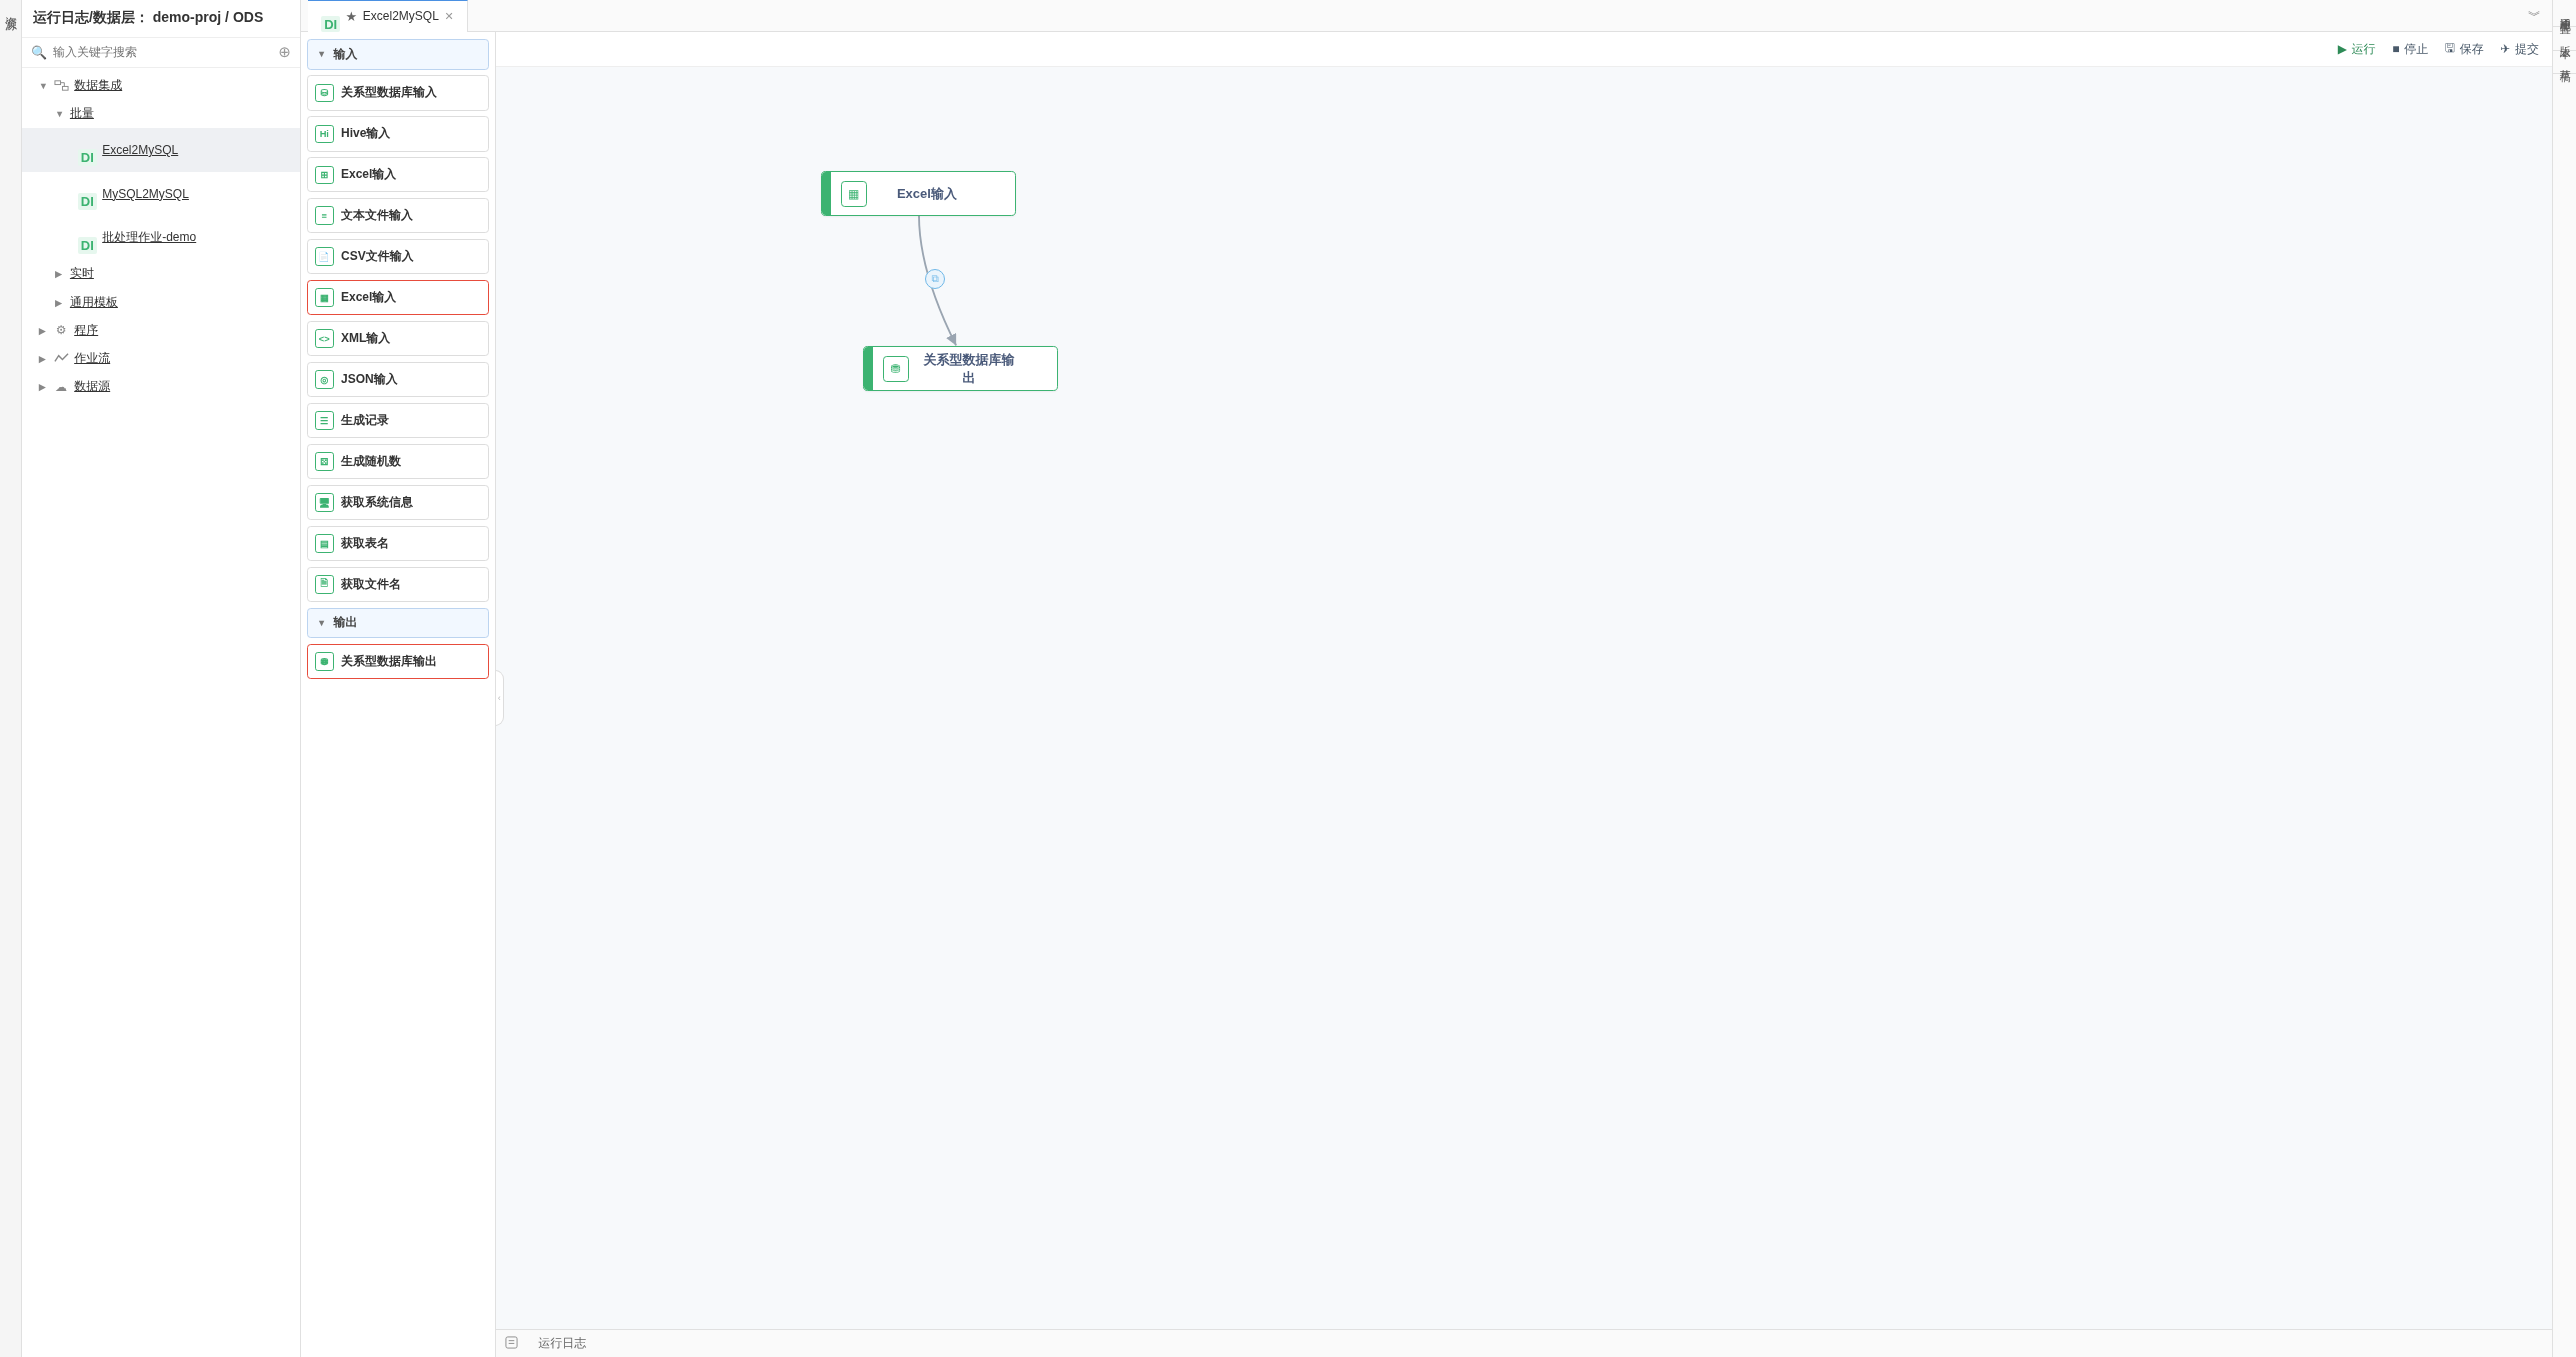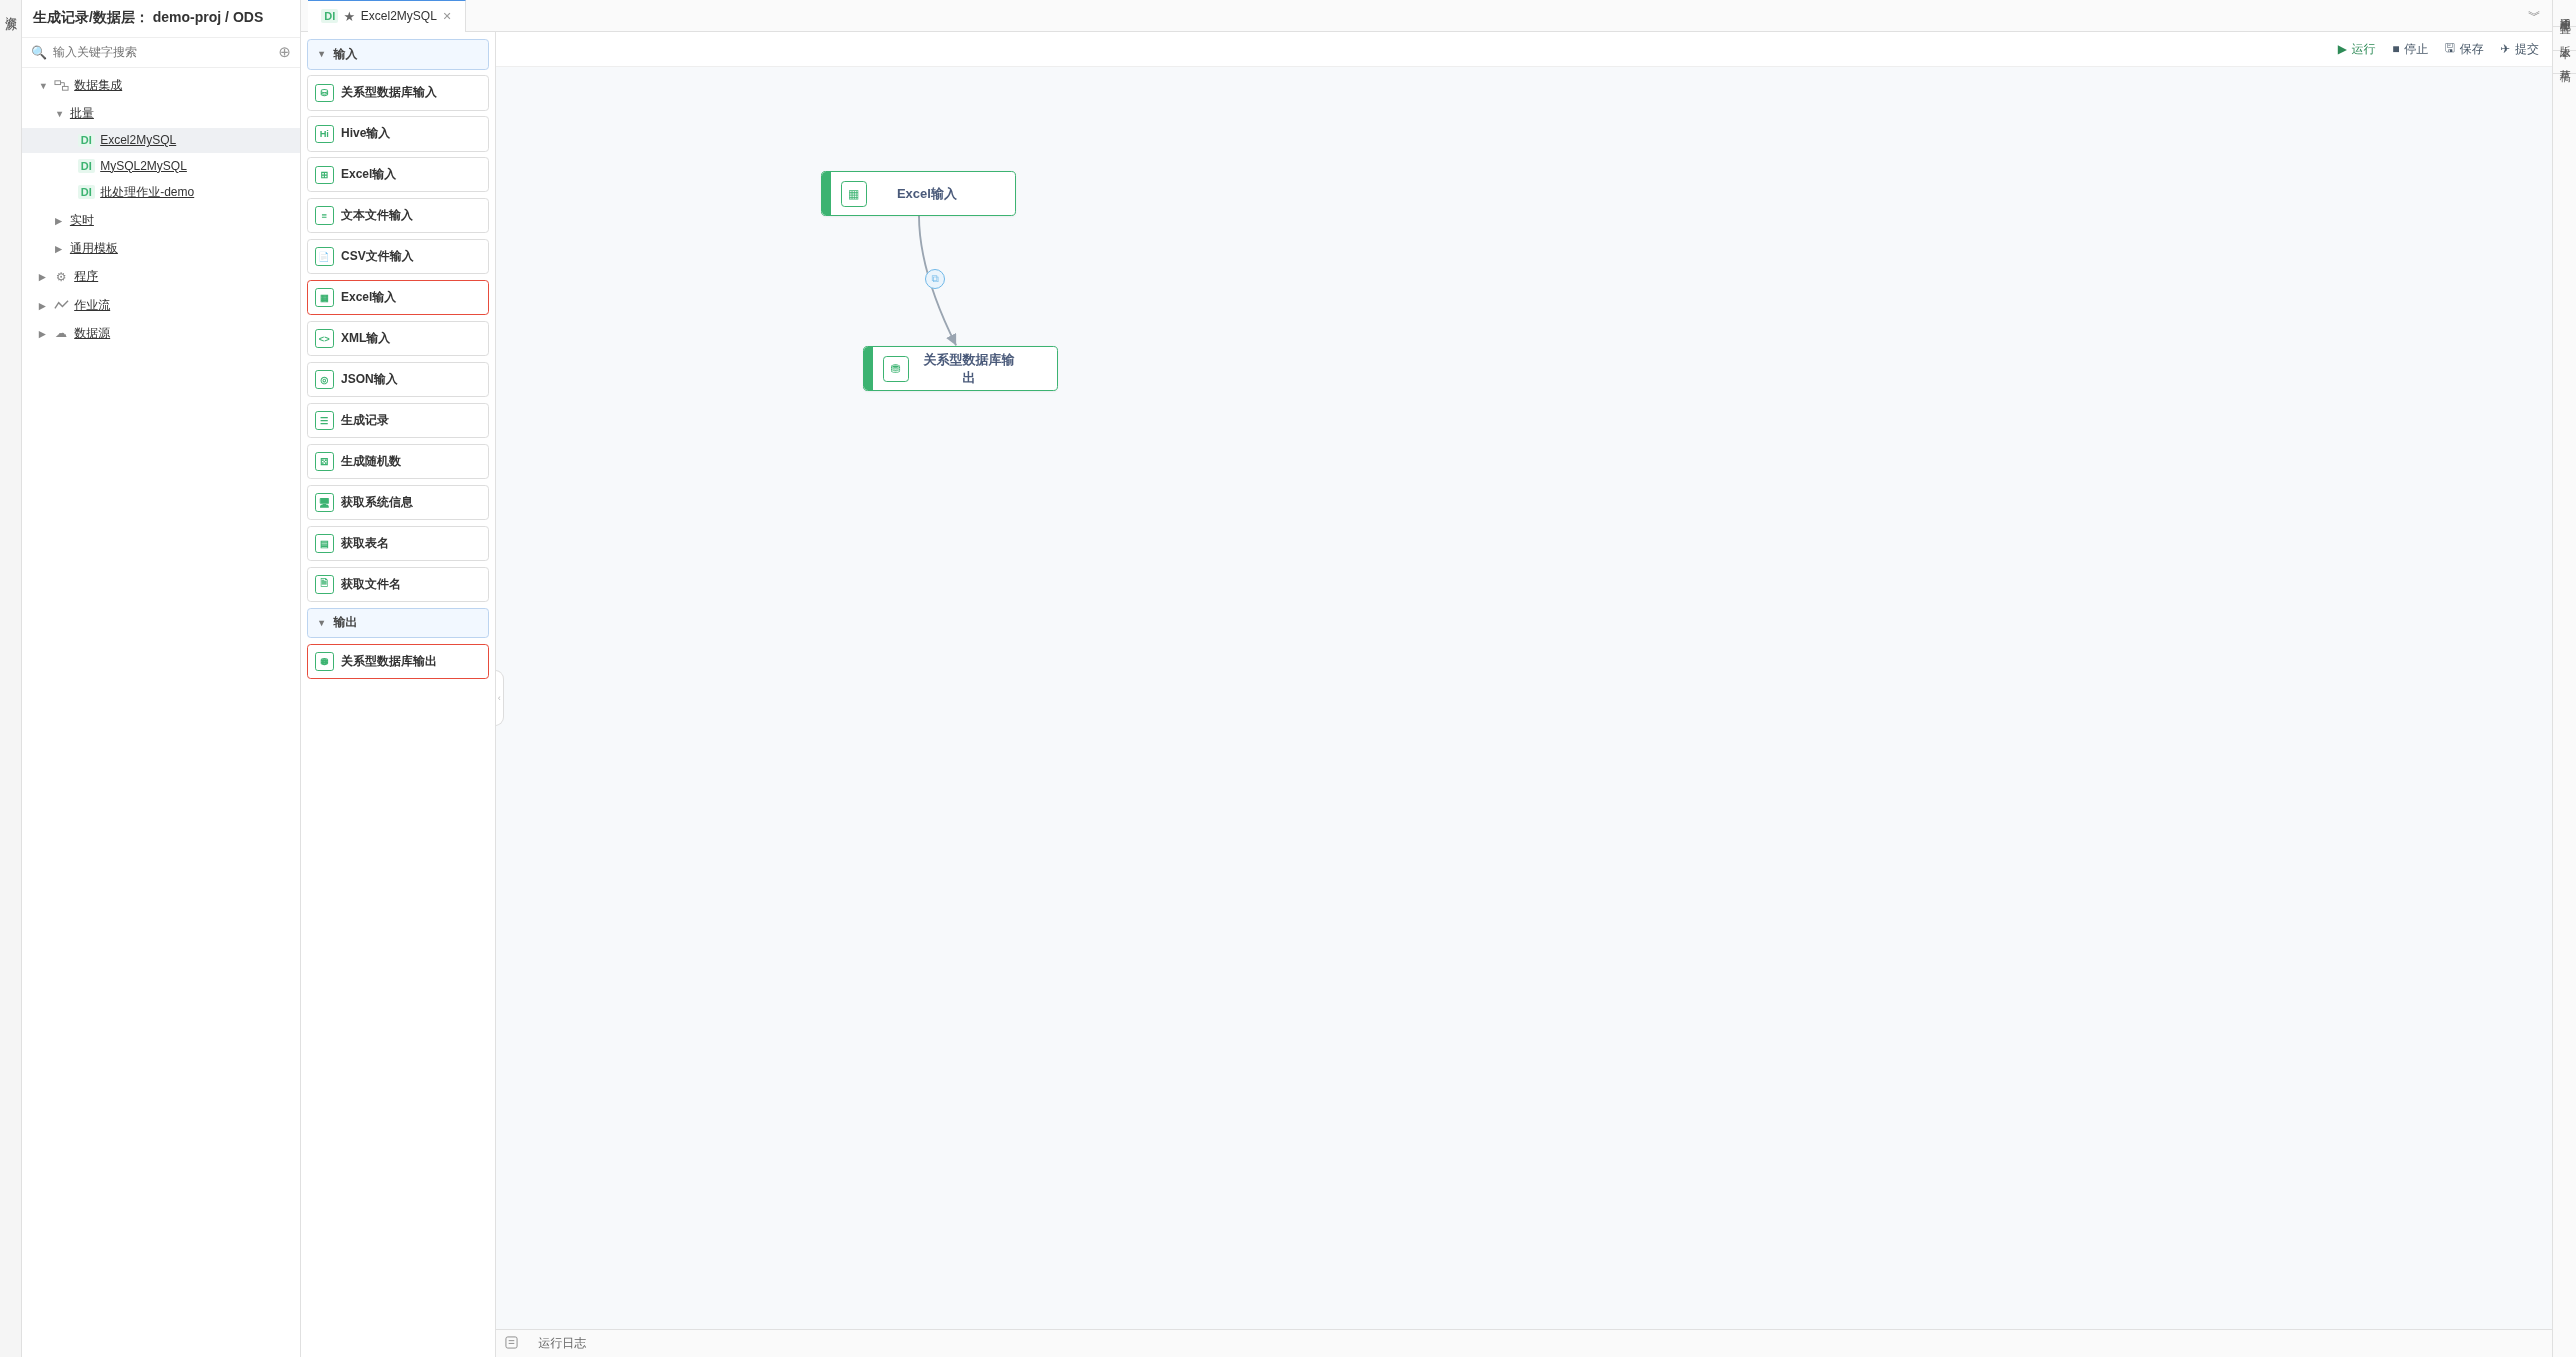--- a/index.html
+++ b/index.html
@@ -19,21 +19,21 @@
     .sidebar-search .plus-ico { color: #999; font-size: 15px; cursor: pointer; }
     .tree { flex: 1; overflow: auto; padding: 3.7px 0; }
     .tree-item { display: flex; align-items: center; gap: 5.6px; padding: 5.6px 9.3px; cursor: pointer; white-space: nowrap; }
     .tree-item.lv1 { padding-left: 16.7px; }
     .tree-item.lv2 { padding-left: 33px; }
     .tree-item.lv3 { padding-left: 56px; }
     .tree-item.selected { background: #eef0f3; }
     .tree-item .caret { width: 9.3px; color: #888; font-size: 9.3px; display: inline-block; }
     .tree-item .ico { width: 15px; height: 15px; display: inline-flex; align-items: center; justify-content: center; }
     .tree-item .label { font-size: 12px; color: #333; text-decoration: underline; }
-    .di-badge { font-size: 11px; font-weight: 700; color: #3cb371; background: #e6f7ee; border-radius: 1.9px; padding: 0.9px 2.8px; }
+    .di-badge { font-size: 13px; font-weight: 700; color: #3cb371; background: #e6f7ee; border-radius: 1.9px; padding: 0.9px 2.8px; margin-top: 16px; }
     .folder-ico { color: #888; }
     .gear-ico, .flow-ico, .cloud-ico { color: #888; }
 
     
     .main { flex: 1; display: flex; flex-direction: column; background: #fff; }
     .tabs-bar { display: flex; align-items: center; border-bottom: 0.9px solid #e0e0e0; height: 32px; padding-left: 7.4px; background: #fafafa; }
     .tab { display: flex; align-items: center; gap: 5.6px; padding: 0 13px; height: 32px; background: #fff; border-right: 0.9px solid #e0e0e0; font-size: 12px; cursor: pointer; border-top: 1.9px solid #4a90e2; }
     .tab .tab-close { color: #999; font-size: 11px; cursor: pointer; }
     .tab .dirty-dot { color: #666; font-size: 13px; }
     .tabs-spacer { flex: 1; }
@@ -81,21 +81,21 @@
 </head>
 <body>
 
 <div class="app">
 
   <div class="left-vtab">
     <span class="vlabel">资源</span>
   </div>
 
   <div class="sidebar">
-    <div class="sidebar-header">生成记录/数据层： demo-proj / ODS</div>
+    <div class="sidebar-header">运行日志/数据层： demo-proj / ODS</div>
     <div class="sidebar-search">
       <span class="search-ico">🔍</span>
       <input type="text" placeholder="输入关键字搜索" style="">
       <span class="plus-ico">⊕</span>
     </div>
     <div class="tree">
       <div class="tree-item lv1">
         <span class="caret">▼</span>
         <span class="ico folder-ico">
           <svg width="15" height="15" viewBox="0 0 16 16">

